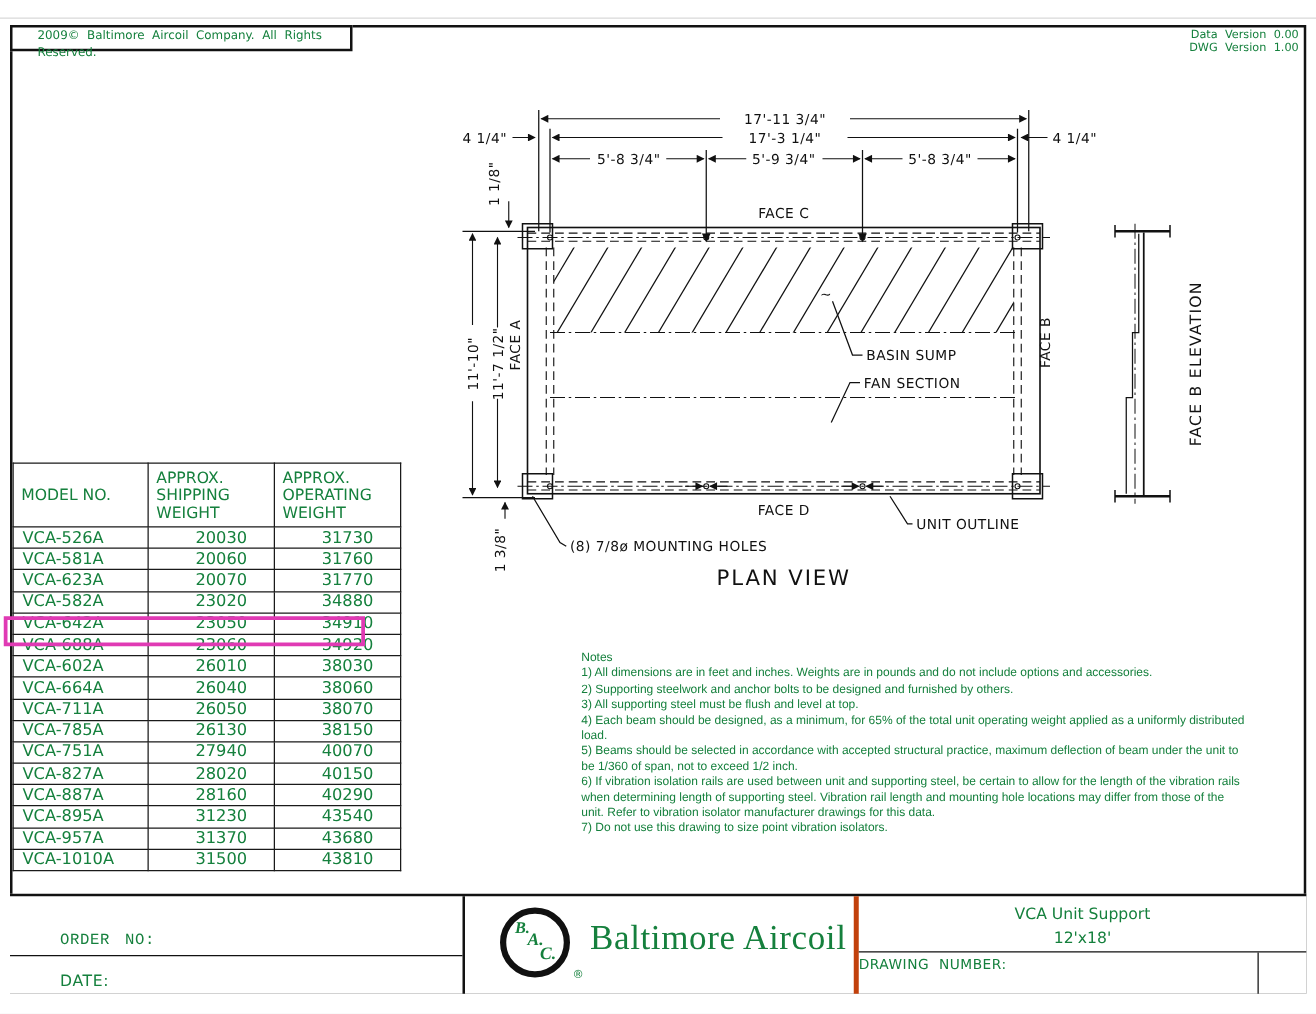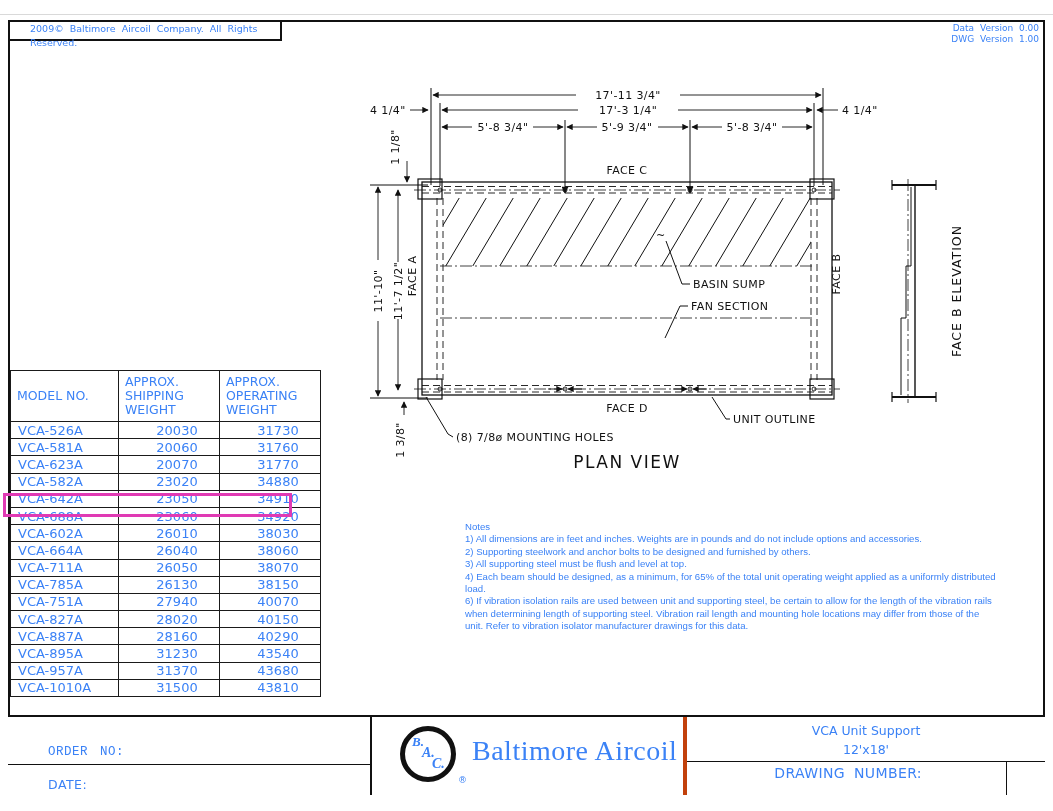--- a/index.html
+++ b/index.html
@@ -1,17 +1,17 @@
 <!DOCTYPE html>
 <html><head>
 <meta charset="utf-8">
 <style>
   html,body{margin:0;padding:0;background:#f4f4f2;}
   .page{position:relative;width:1053px;height:811px;background:#fff;
-        font-family:"DejaVu Sans",sans-serif;color:#3b82f6;overflow:hidden;}
+        font-family:"DejaVu Sans",sans-serif;color:#15803d;overflow:hidden;}
   .scanline{position:absolute;left:0;top:14px;width:100%;height:1px;background:#d9d9d9;}
   .border{position:absolute;left:8px;top:20px;right:8px;bottom:16px;border:2px solid #111;}
   .copyright{position:absolute;left:8px;top:20px;width:250px;height:17px;border:2px solid #111;
              font-size:9.5px;line-height:14px;padding-left:20px;word-spacing:3px;background:#fff;}
   .versions{position:absolute;right:14px;top:23px;text-align:right;font-size:9px;line-height:11px;word-spacing:3px;}
 
   
   table.wt{position:absolute;left:10px;top:370px;border-collapse:collapse;background:#fff;}
   table.wt th,table.wt td{border:1.4px solid #1a1a1a;font-weight:normal;}
   table.wt th{font-size:12.5px;line-height:14px;white-space:pre-line;padding:4px 6px;text-align:left;}
@@ -29,21 +29,21 @@
   .tb{position:absolute;left:8px;right:8px;top:715px;bottom:16px;border-top:2px solid #111;background:#fff;}
   .tb .cell-left{position:absolute;left:0;top:0;width:364px;height:100%;border-right:2px solid #111;box-sizing:border-box;}
   .tb .row-order{position:absolute;left:0;top:0;width:100%;height:48px;border-bottom:1.6px solid #111;box-sizing:border-box;font-family:Liberation Mono, monospace;}
   .tb .row-date{position:absolute;left:0;top:48px;width:100%;height:32px;text-align:right;}
   .tb .flabel{position:absolute;left:40px;bottom:5px;font-size:12.5px;letter-spacing:.5px;word-spacing:4px;}
   .tb .cell-mid{position:absolute;left:364px;top:0;width:311px;height:100%;}
   .tb .cell-right{position:absolute;left:675px;right:0;top:0;height:100%;border-left:4px solid #c2410c;box-sizing:border-box;}
   .tb .prod{position:absolute;left:0;top:0;width:100%;height:45px;border-bottom:1.6px solid #111;box-sizing:border-box;
             text-align:center;font-size:12.5px;line-height:19px;padding-top:4px;}
   .tb .dwg{position:absolute;left:0;top:45px;width:100%;bottom:0;}
-  .tb .dwg-label{position:absolute;left:0;top:3px;width:90%;text-align:center;font-size:14px;letter-spacing:.4px;word-spacing:4px;}
+  .tb .dwg-label{position:absolute;left:0;top:3px;width:90%;text-align:left;font-size:11px;letter-spacing:.4px;word-spacing:4px;}
   .tb .dwg-box{position:absolute;right:0;top:0;bottom:0;width:38px;border-left:1.6px solid #111;}
   .logo{position:absolute;left:28px;top:9px;width:56px;height:56px;border:5px solid #111;border-radius:50%;
         box-sizing:border-box;background:#fff;}
   .logo span{position:absolute;font-family:"Liberation Serif",serif;font-weight:bold;font-style:italic;}
   .logo .l1{left:7px;top:3px;font-size:13px;}
   .logo .l2{left:17px;top:14px;font-size:14px;}
   .logo .l3{left:27px;top:25px;font-size:14px;}
   .logo-reg{position:absolute;left:86px;top:58px;font-size:9px;}
   .company{position:absolute;left:100px;top:18px;font-family:"Liberation Serif",serif;font-size:28px;letter-spacing:.5px;}
 
@@ -312,21 +312,23 @@
     <text x="267" y="413" text-anchor="middle" class="big">PLAN VIEW</text>
     <text x="601" y="236" text-anchor="middle" class="elev" transform="rotate(-90 601 236)">FACE B ELEVATION</text>
   </svg>
 
   <div class="notes">
     <div class="t">Notes</div>
     <div>1) All dimensions are in feet and inches. Weights are in pounds and do not include options and accessories.</div>
     <div>2) Supporting steelwork and anchor bolts to be designed and furnished by others.</div>
     <div>3) All supporting steel must be flush and level at top.</div>
     <div>4) Each beam should be designed, as a minimum, for 65% of the total unit operating weight applied as a uniformly distributed load.</div>
+    <div>5) Beams should be selected in accordance with accepted structural practice, maximum deflection of beam under the unit to be 1/360 of span, not to exceed 1/2 inch.</div>
     <div>6) If vibration isolation rails are used between unit and supporting steel, be certain to allow for the length of the vibration rails when determining length of supporting steel. Vibration rail length and mounting hole locations may differ from those of the unit. Refer to vibration isolator manufacturer drawings for this data.</div>
+    <div>7) Do not use this drawing to size point vibration isolators.</div>
   </div>
 
   <div class="tb">
     <div class="cell-left">
       <div class="row-order">
         <span class="flabel">ORDER NO:</span>
       </div>
       <div class="row-date">
         <span class="flabel">DATE:</span>
       </div>

